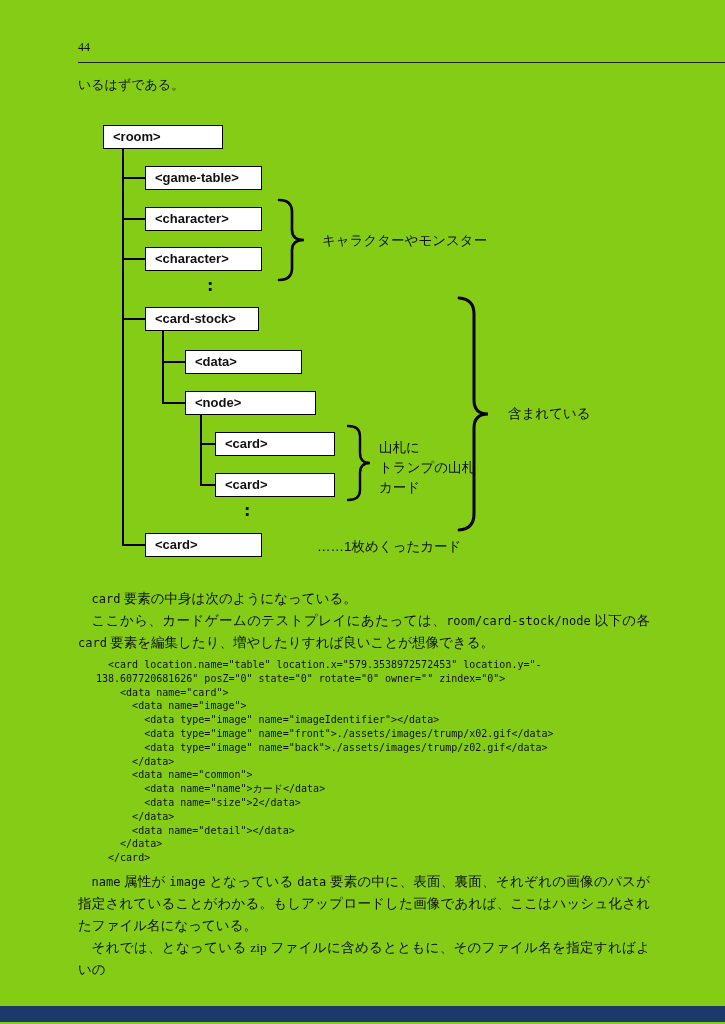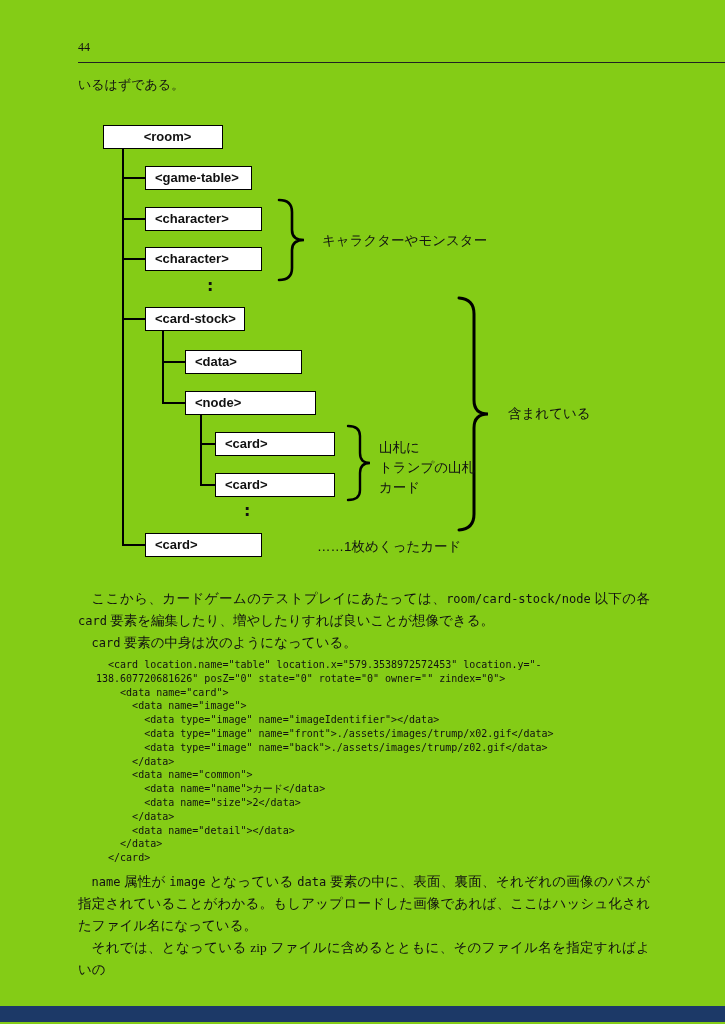--- a/index.html
+++ b/index.html
@@ -114,26 +114,26 @@
     <div class="tline" style="left:122px; top:258px; width:23px; height:2px;"></div>
     <div class="tline" style="left:122px; top:318px; width:23px; height:2px;"></div>
     <div class="tline" style="left:122px; top:544px; width:23px; height:2px;"></div>
     <div class="tline" style="left:162px; top:331px; width:2px; height:72px;"></div>
     <div class="tline" style="left:162px; top:361px; width:23px; height:2px;"></div>
     <div class="tline" style="left:162px; top:402px; width:23px; height:2px;"></div>
     <div class="tline" style="left:200px; top:415px; width:2px; height:70px;"></div>
     <div class="tline" style="left:200px; top:443px; width:15px; height:2px;"></div>
     <div class="tline" style="left:200px; top:484px; width:15px; height:2px;"></div>
 
-    <div class="tbox" style="left:103px; top:125px; width:120px;text-align:center;">&lt;room&gt;</div>
-    <div class="tbox" style="left:145px; top:166px; width:107px;">&lt;game-table&gt;</div>
+    <div class="tbox" style="left:103px; top:125px; width:120px;">&lt;room&gt;</div>
+    <div class="tbox" style="left:145px; top:166px; width:117px;">&lt;game-table&gt;</div>
     <div class="tbox" style="left:145px; top:207px; width:117px;">&lt;character&gt;</div>
     <div class="tbox" style="left:145px; top:247px; width:117px;">&lt;character&gt;</div>
     <div class="tdots" style="left:207px; top:276px;">:</div>
-    <div class="tbox" style="left:145px; top:307px; width:100px;">&lt;card-stock&gt;</div>
+    <div class="tbox" style="left:145px; top:307px; width:114px;">&lt;card-stock&gt;</div>
     <div class="tbox" style="left:185px; top:350px; width:117px;">&lt;data&gt;</div>
     <div class="tbox" style="left:185px; top:391px; width:131px;">&lt;node&gt;</div>
     <div class="tbox" style="left:215px; top:432px; width:120px;">&lt;card&gt;</div>
     <div class="tbox" style="left:215px; top:473px; width:120px;">&lt;card&gt;</div>
     <div class="tdots" style="left:244px; top:501px;">:</div>
     <div class="tbox" style="left:145px; top:533px; width:117px;">&lt;card&gt;</div>
 
     <svg class="brace" style="left:276px; top:198px;" width="30" height="84" viewBox="0 0 30 84">
       <path d="M 3,2 Q 16,2 16,14 L 16,32 Q 16,42 28,42 Q 16,42 16,52 L 16,70 Q 16,82 3,82" stroke-width="2.6"></path>
     </svg>
@@ -146,22 +146,22 @@
 
     <div class="anno" style="left:322px; top:231px;">キャラクターやモンスター</div>
     <div class="anno" style="left:508px; top:404px;">含まれている</div>
     <div class="anno" style="left:379px; top:438px;">山札に
 トランプの山札
 カード</div>
     <div class="anno" style="left:317px; top:537px;">……1枚めくったカード</div>
   </div>
 
   <div class="textblock">
+    <p><span class="tt">card</span><span> 要素の中身は次のようになっている。</span></p>
     <p><span>ここから、カードゲームのテストプレイにあたっては、</span><span class="tt">room/card-stock/node</span><span> 以下の各 </span><span class="tt">card</span><span> 要素を編集したり、増やしたりすれば良いことが想像できる。</span></p>
-    <p><span class="tt">card</span><span> 要素の中身は次のようになっている。</span></p>
     <pre class="code">  &lt;card location.name="table" location.x="579.3538972572453" location.y="-
 138.607720681626" posZ="0" state="0" rotate="0" owner="" zindex="0"&gt;
     &lt;data name="card"&gt;
       &lt;data name="image"&gt;
         &lt;data type="image" name="imageIdentifier"&gt;&lt;/data&gt;
         &lt;data type="image" name="front"&gt;./assets/images/trump/x02.gif&lt;/data&gt;
         &lt;data type="image" name="back"&gt;./assets/images/trump/z02.gif&lt;/data&gt;
       &lt;/data&gt;
       &lt;data name="common"&gt;
         &lt;data name="name"&gt;カード&lt;/data&gt;

